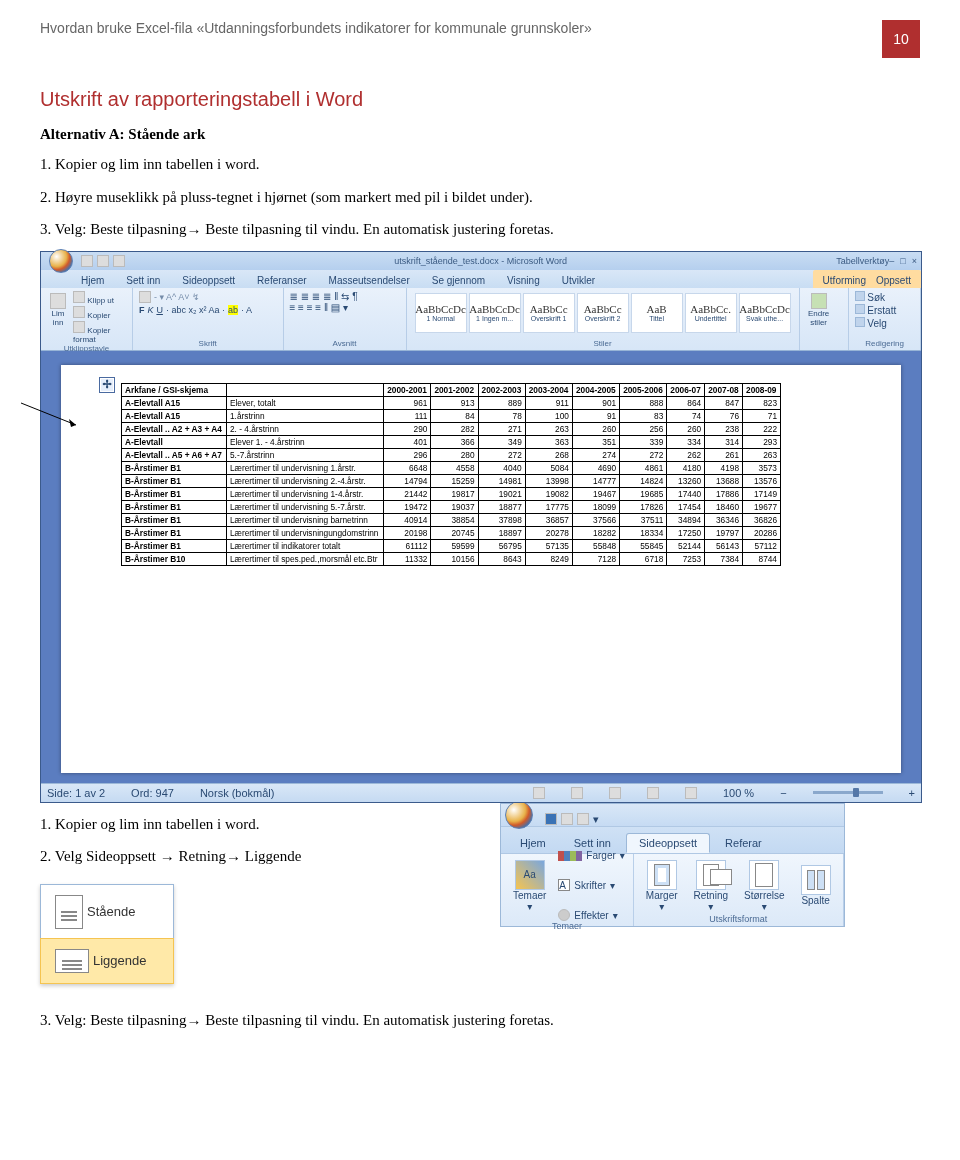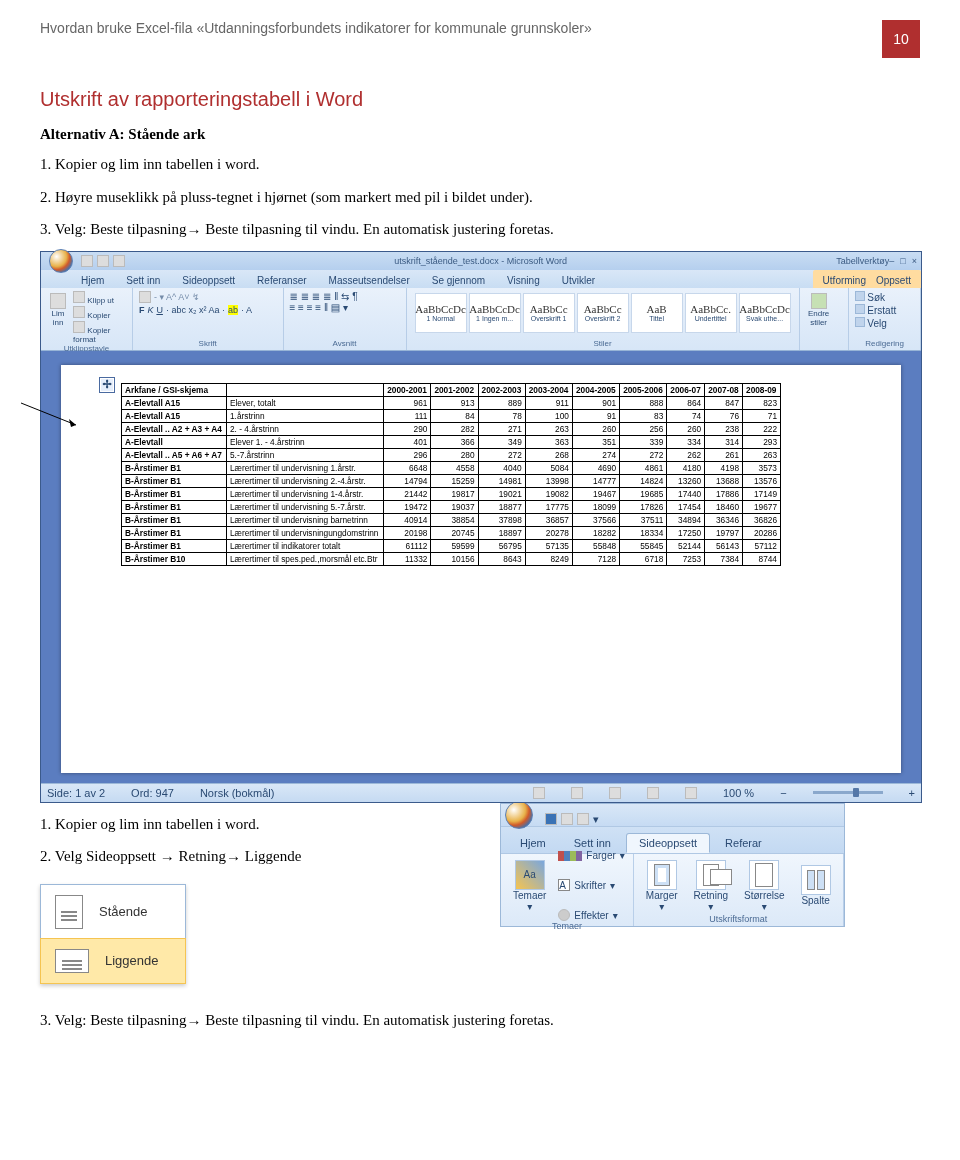--- a/index.html
+++ b/index.html
@@ -279,21 +279,21 @@
     display:inline-block;
     border:1px solid #9cb8d8;
     background:#fff;
     font-family:"Segoe UI",Tahoma,Arial,sans-serif;
     font-size:13px;
     color:#333;
     box-shadow:0 2px 4px rgba(0,0,0,.2);
     margin-top:6px;
   }
   .orient-item {
-    display:flex; align-items:center; gap:16px;
+    display:flex; align-items:center; gap:4px;
     padding:10px 26px 10px 14px;
   }
   .orient-item.sel {
     background:#ffe9a8;
     outline:1px solid #f5c451;
   }
   .orient-icon {
     width:26px; height:32px; border:1px solid #888; background:#fff;
     display:flex; align-items:center; justify-content:center;
   }

